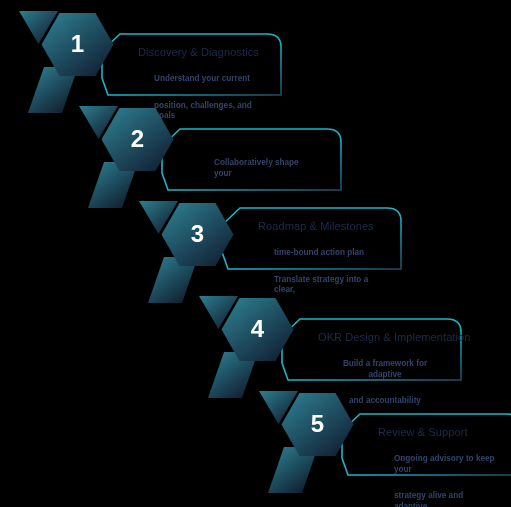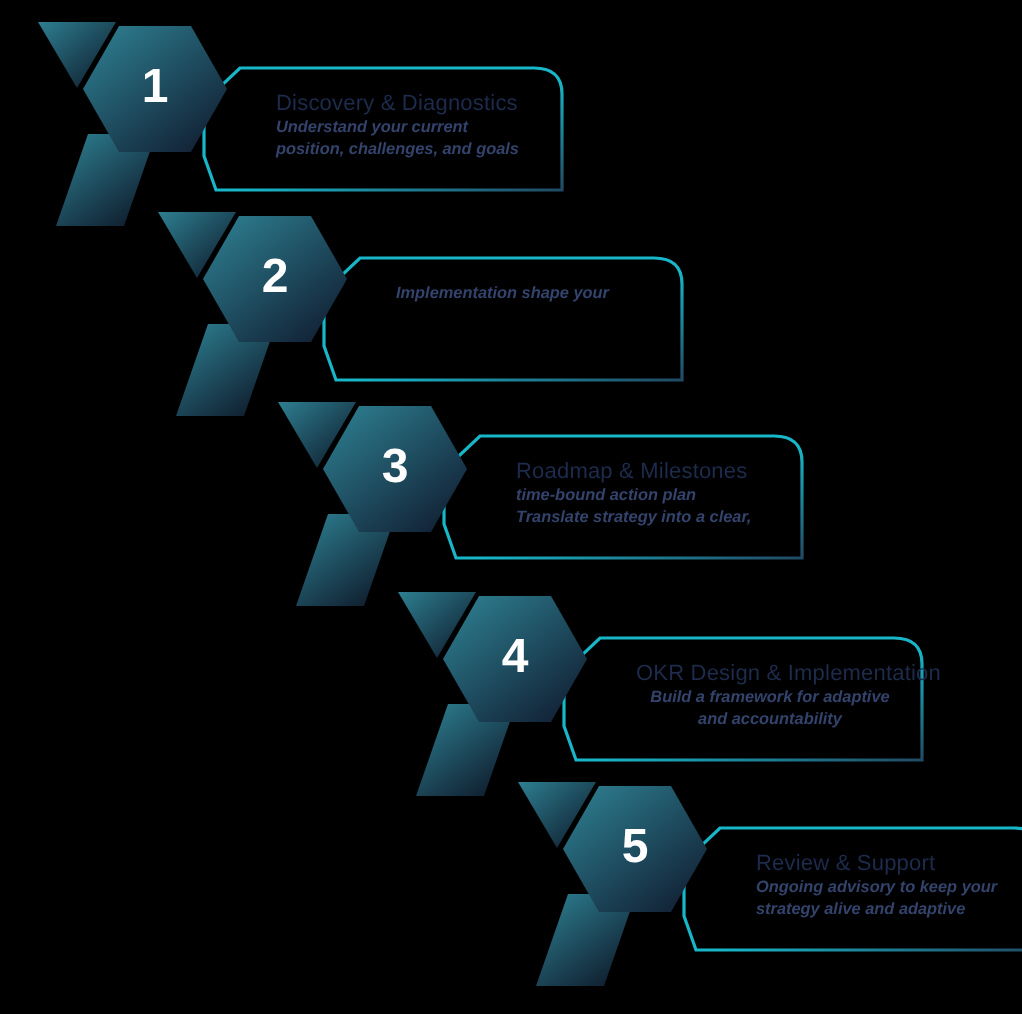--- a/index.html
+++ b/index.html
@@ -34,22 +34,21 @@
     letter-spacing:.1px;
     line-height:11px;
     margin:0 0 1px 0;
     white-space:nowrap;
   }
   .card-desc{
     font-size:8.2px;
     font-weight:bold;
     color:#33436b;
     line-height:10.6px;
-    margin:0;
-    font-style:italic;
+    margin:16px;
   }
 
   
   .hexwrap{position:absolute;}
   .hex-num{
     position:absolute;
     width:100%;
     text-align:center;
     color:#ffffff;
     font-size:24px;
@@ -106,21 +105,21 @@
           <defs>
             <linearGradient id="cardstroke1" x1="0" y1="0" x2="1" y2="1">
               <stop offset="0" stop-color="#17b6c8"></stop>
               <stop offset="0.55" stop-color="#17b6c8"></stop>
               <stop offset="1" stop-color="#214a63"></stop>
             </linearGradient>
           </defs>
           <path d="M 20 1 L 167 1 Q 181 1 181 14 L 181 62 L 8 62 L 2 45 L 2 18 L 20 1 Z" fill="none" stroke="url(#cardstroke1)" stroke-width="1.6"></path>
         </svg>
         <div class="card-text">
-          <p class="card-desc">Implementation shape your</p>
+          <p class="card-desc">Collaboratively shape your</p>
         </div>
       </div>
       <div class="hexwrap" style="left: 78px; top: 105px; width: 110px; height: 110px;"><svg width="110" height="110" viewBox="0 0 110 110">
           <defs>
             <linearGradient id="hg1" x1="0.05" y1="0" x2="0.95" y2="1">
               <stop offset="0" stop-color="#2e8193"></stop>
               <stop offset="1" stop-color="#101a2e"></stop>
             </linearGradient>
             <linearGradient id="tg1" x1="0" y1="0" x2="1" y2="1">
               <stop offset="0" stop-color="#2d7f91"></stop>
@@ -130,21 +129,21 @@
               <stop offset="0" stop-color="#2d7f91"></stop>
               <stop offset="1" stop-color="#0d1626"></stop>
             </linearGradient>
           </defs>
           <path d="M 1 1 L 40 1 L 20.5 34 Z" fill="url(#tg1)"></path>
           <path d="M 26 57 L 60 57 L 44 103 L 10 103 Z" fill="url(#pg1)"></path>
           <path d="M 41.5 3 L 77.5 3 L 95.5 34.5 L 77.5 66 L 41.5 66 L 23.5 34.5 Z" fill="url(#hg1)"></path>
         </svg><div class="hex-num" style="left: 23px; top: 22px; width: 73px;">2</div></div>
     </div>
     <div class="step">
-      <div class="card" style="left: 220px; top: 217px; width: 182px; height: 63px;">
+      <div class="card" style="left: 220px; top: 207px; width: 182px; height: 63px;">
         <svg class="card-svg" width="182" height="63" viewBox="0 0 182 63">
           <defs>
             <linearGradient id="cardstroke2" x1="0" y1="0" x2="1" y2="1">
               <stop offset="0" stop-color="#17b6c8"></stop>
               <stop offset="0.55" stop-color="#17b6c8"></stop>
               <stop offset="1" stop-color="#214a63"></stop>
             </linearGradient>
           </defs>
           <path d="M 20 1 L 167 1 Q 181 1 181 14 L 181 62 L 8 62 L 2 45 L 2 18 L 20 1 Z" fill="none" stroke="url(#cardstroke2)" stroke-width="1.6"></path>
         </svg>

